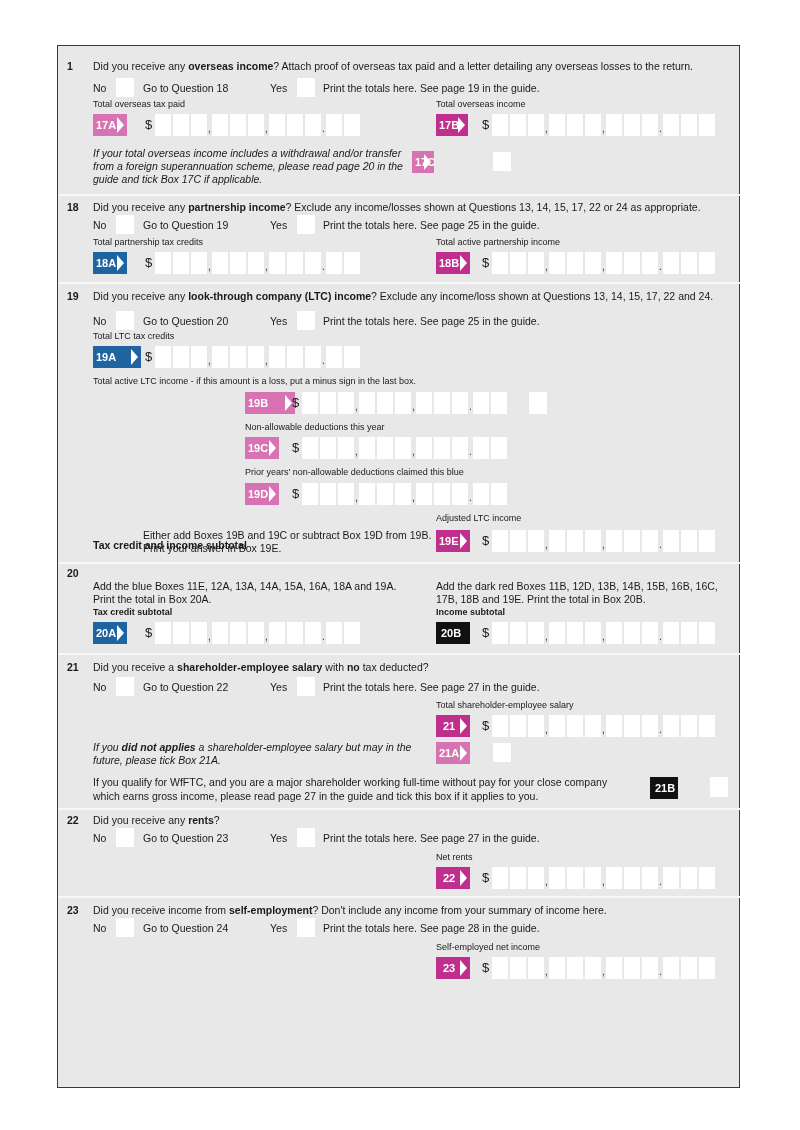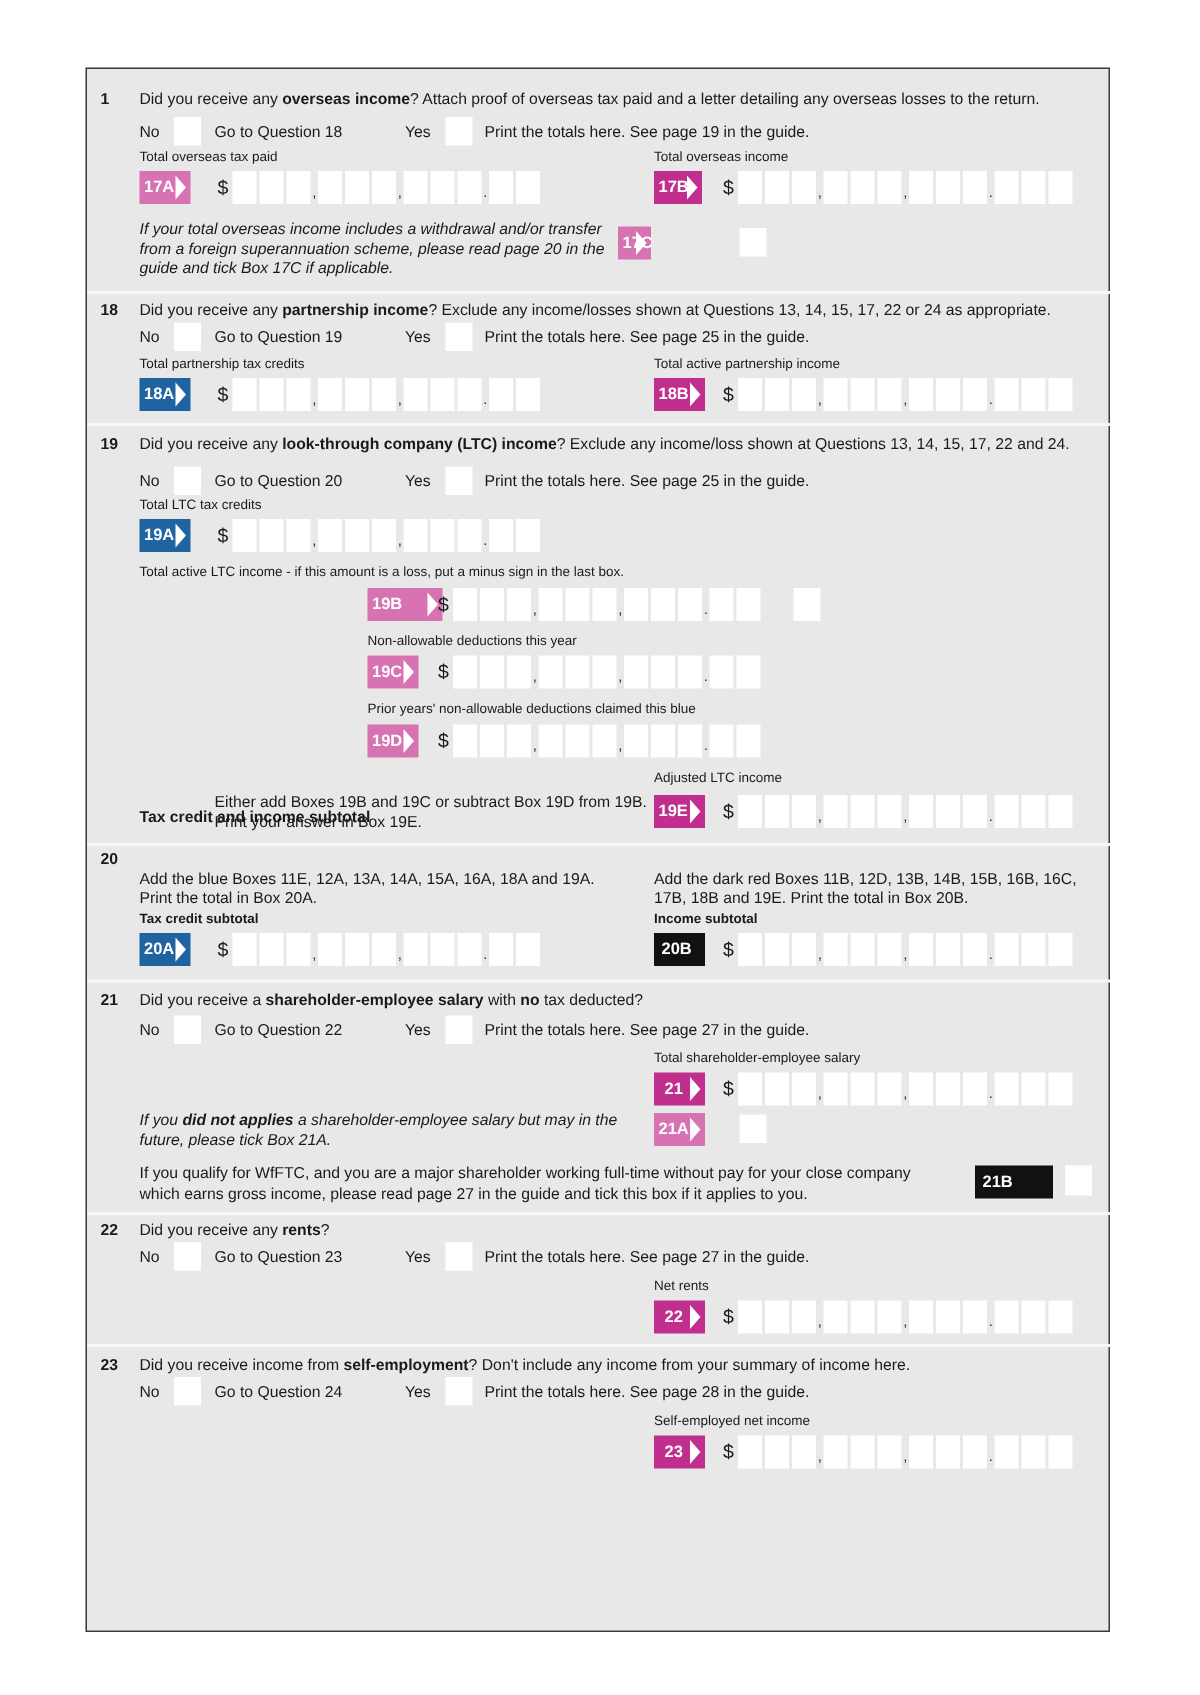--- a/index.html
+++ b/index.html
@@ -169,21 +169,21 @@
 
 <div class="qnum" style="top:290px">19</div>
 <div class="txt" style="left:93px; top:290px"><span>Did you receive any </span><b>look-through company (LTC) income</b><span>? Exclude any income/loss shown at Questions 13, 14, 15, 17, 22 and 24.</span></div>
 <div class="txt" style="left:93px; top:315px">No</div>
 <div class="chk" style="left:116px; top:311px"></div>
 <div class="txt" style="left:143px; top:315px">Go to Question 20</div>
 <div class="txt" style="left:270px; top:315px">Yes</div>
 <div class="chk" style="left:297px; top:311px"></div>
 <div class="txt" style="left:323px; top:315px">Print the totals here. See page 25 in the guide.</div>
 <div class="small" style="left:93px; top:331px">Total LTC tax credits</div>
-<div class="badge b-blue" style="left:93px; top:346px; width:34px"><span>19A</span><span class="arrow"></span></div>
+<div class="badge b-blue" style="left:93px; top:346px; width:48px"><span>19A</span><span class="arrow"></span></div>
 <div class="money" style="left:145px; top:346px">
     <span class="dollar">$</span>
     <span class="group">
       <span class="d"></span>
       <span class="d"></span>
       <span class="d"></span>
     </span>
     <span class="sep">,</span>
     <span class="group">
       <span class="d"></span>
@@ -411,21 +411,21 @@
       <span class="d"></span>
       <span class="d"></span>
       <span class="d"></span>
     </span>
   </div>
 <div class="txt wrap" style="left:93px; top:741px; width:330px"><span>If you </span><b>did not applies</b><span> a shareholder-employee salary but may in the future, please tick Box 21A.</span></div>
 <div class="badge b-pink" style="left:436px; top:742px; width:34px"><span>21A</span><span class="arrow"></span></div>
 <div class="chk" style="left:493px; top:743px"></div>
 <div class="txt" style="left:93px; top:776px">If you qualify for WfFTC, and you are a major shareholder working full-time without pay for your close company</div>
 <div class="txt" style="left:93px; top:790px">which earns gross income, please read page 27 in the guide and tick this box if it applies to you.</div>
-<div class="badge b-black" style="left:650px; top:777px; width:52px">21B</div>
+<div class="badge b-black" style="left:650px; top:777px; width:28px">21B</div>
 <div class="chk" style="left:710px; top:777px; height:20px"></div>
 
 <div class="qnum" style="top:814px">22</div>
 <div class="txt" style="left:93px; top:814px"><span>Did you receive any </span><b>rents</b><span>?</span></div>
 <div class="txt" style="left:93px; top:832px">No</div>
 <div class="chk" style="left:116px; top:828px"></div>
 <div class="txt" style="left:143px; top:832px">Go to Question 23</div>
 <div class="txt" style="left:270px; top:832px">Yes</div>
 <div class="chk" style="left:297px; top:828px"></div>
 <div class="txt" style="left:323px; top:832px">Print the totals here. See page 27 in the guide.</div>

